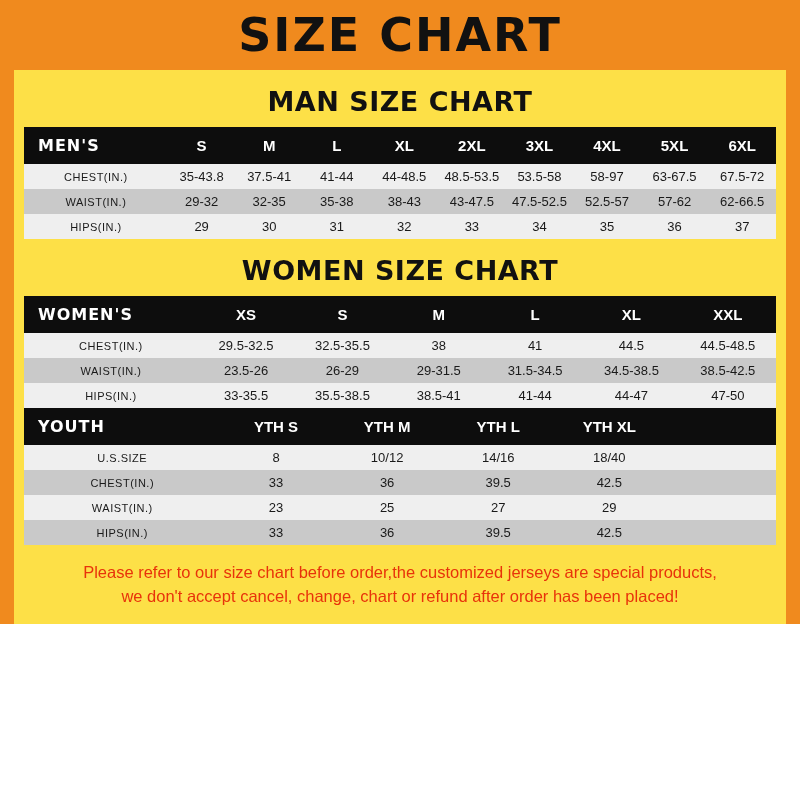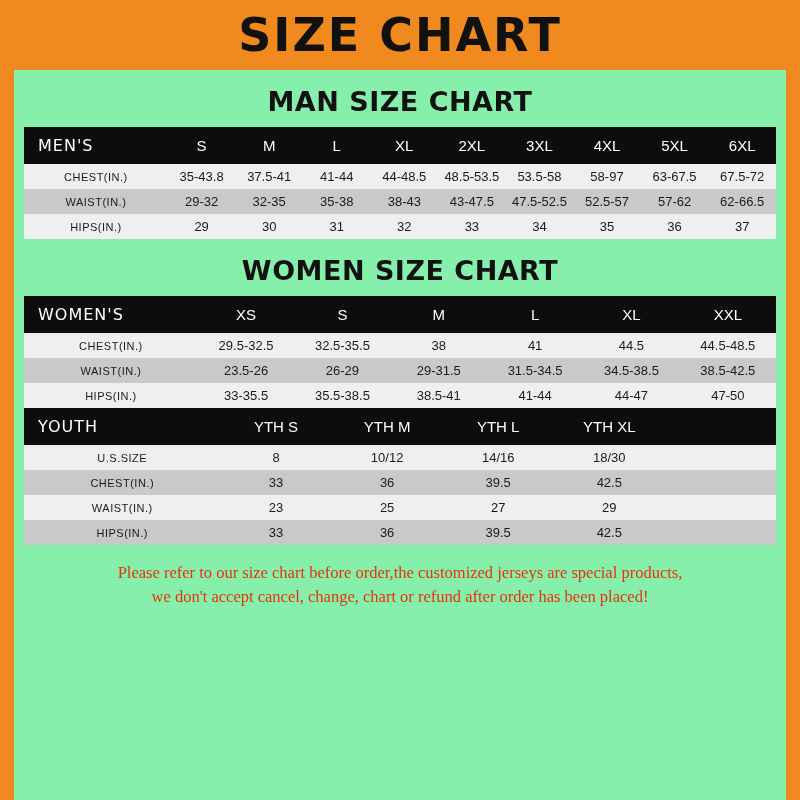--- a/index.html
+++ b/index.html
@@ -9,25 +9,25 @@
   body {
     width: 800px;
     height: 800px;
     background: #ffffff;
     font-family: "Liberation Sans", sans-serif;
     overflow: hidden;
   }
   .page {
     position: relative;
     width: 800px;
-    height: 800px;
+    height: 624px;
     box-sizing: border-box;
     border-left: 14px solid #f08a1e;
     border-right: 14px solid #f08a1e;
-    background: #86efac;
+    background: #fde047;
   }
   .banner {
     height: 70px;
     background: #f08a1e;
     display: flex;
     align-items: center;
     justify-content: center;
   }
   .banner-title {
     font-family: "DejaVu Sans", sans-serif;
@@ -57,21 +57,21 @@
     text-align: center;
     font-size: 13px;
     color: #1a1a1a;
     padding: 5px 2px;
     font-family: "Liberation Sans", sans-serif;
   }
   table.size-table thead th {
     background: #0d0d0d;
     color: #ffffff;
     font-size: 15px;
-    font-weight: normal;
+    font-weight: bold;
     padding: 9px 2px;
   }
   table.size-table thead th.row-label {
     text-align: left;
     padding-left: 14px;
     font-family: "DejaVu Sans", sans-serif;
     letter-spacing: 1px;
     font-size: 16px;
   }
   table.size-table tbody tr.light td {
@@ -84,21 +84,21 @@
     font-weight: normal;
     font-size: 11px;
     letter-spacing: 0.5px;
   }
   .footer-note {
     margin-top: 16px;
     text-align: center;
     color: #e8330a;
     font-size: 16.5px;
     line-height: 1.45;
-    font-family: Liberation Serif, serif;
+    font-family: Liberation Sans, sans-serif;
   }
   .footer-note div {
     white-space: nowrap;
   }
 </style>
 </head>
 <body>
 
 <div class="page">
 
@@ -223,21 +223,21 @@
             <th>YTH XL</th>
             <th></th>
           </tr>
         </thead>
         <tbody>
           <tr class="light">
             <td class="row-label">U.S.SIZE</td>
             <td>8</td>
             <td>10/12</td>
             <td>14/16</td>
-            <td>18/30</td>
+            <td>18/40</td>
             <td></td>
           </tr>
           <tr class="dark">
             <td class="row-label">CHEST(IN.)</td>
             <td>33</td>
             <td>36</td>
             <td>39.5</td>
             <td>42.5</td>
             <td></td>
           </tr>

